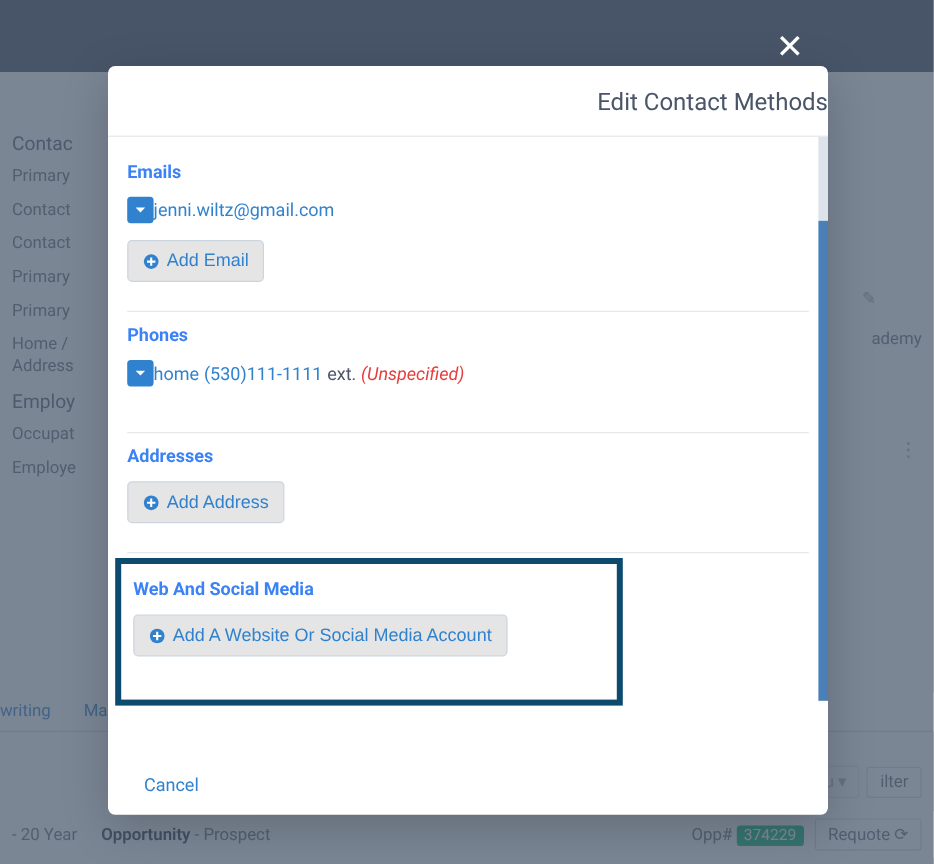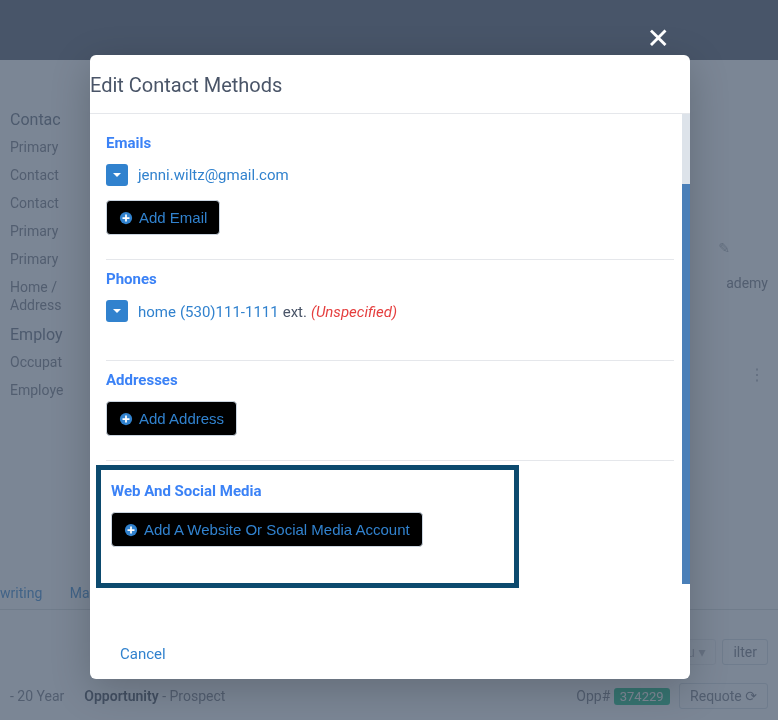--- a/index.html
+++ b/index.html
@@ -112,21 +112,21 @@
       position: absolute;
       top: 55px;
       left: 90px;
       width: 600px;
       background: #fff;
       border-radius: 6px;
       z-index: 15;
       box-shadow: 0 10px 40px rgba(0,0,0,0.2);
     }
     .modal-header {
-      text-align: left;
+      text-align: right;
       padding: 18px 0 16px;
       border-bottom: 1px solid #e5e7eb;
     }
     .modal-title {
       font-size: 20px;
       color: #4a5568;
       font-weight: 400;
     }
     .modal-body {
       padding: 10px 16px 40px 16px;
@@ -161,21 +161,20 @@
     .section-block:last-of-type { border-bottom: none; }
     .section-label {
       font-weight: 700;
       font-size: 15px;
       color: #3b82f6;
       margin-bottom: 12px;
     }
     .item-row {
       display: flex;
       align-items: center;
-      gap: 10px;
       margin-bottom: 14px;
     }
     .dropdown-toggle {
       background: #3182ce;
       color: #fff;
       width: 22px;
       height: 22px;
       border-radius: 3px;
       display: flex;
       align-items: center;
@@ -191,21 +190,21 @@
     .unspec { color: #e53e3e; font-style: italic; font-size: 15px; }
     .add-btn {
       display: inline-flex;
       align-items: center;
       gap: 6px;
       border: 1px solid #cbd5e0;
       padding: 8px 12px;
       border-radius: 4px;
       color: #3182ce;
       font-size: 15px;
-      background: #000000;
+      background: #e5e5e5;
       cursor: pointer;
     }
     .add-btn svg { width: 14px; height: 14px; fill: #3182ce; }
     .highlight-box {
       border: 5px solid #0c4a6e;
       padding: 12px 10px 36px 10px;
       margin-top: 4px;
       margin-left: -10px;
       margin-right: 155px;
     }

